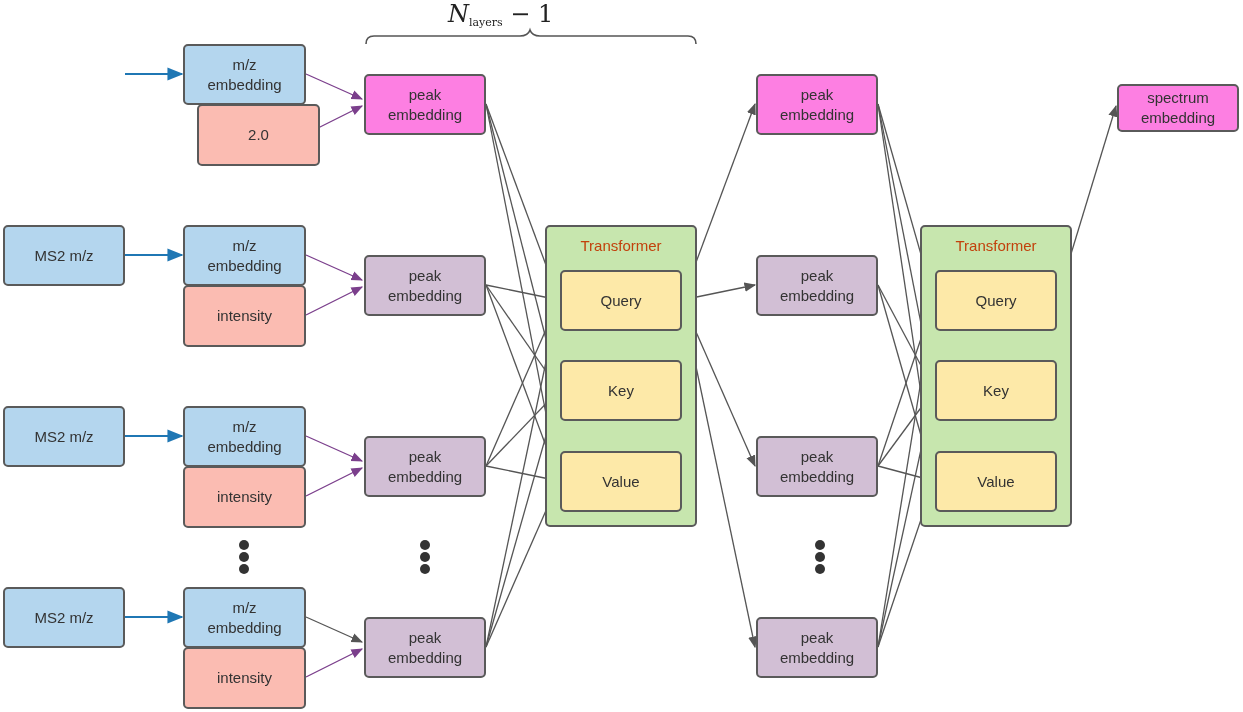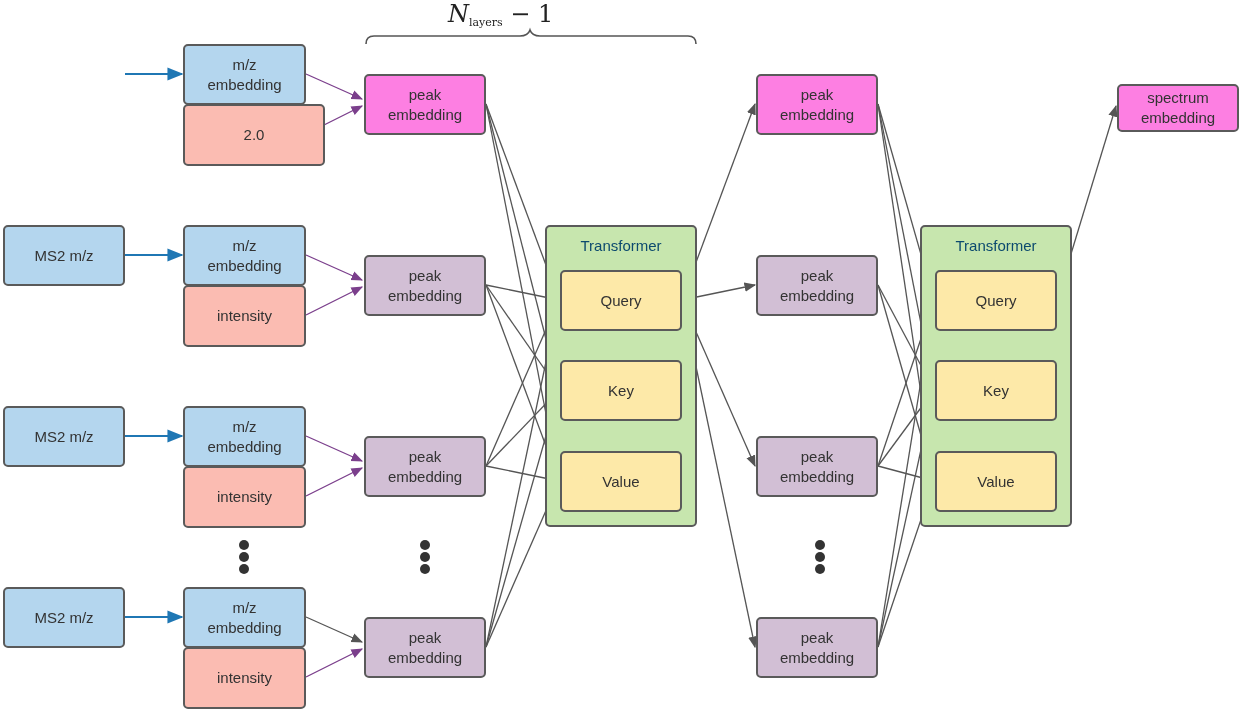--- a/index.html
+++ b/index.html
@@ -5,21 +5,21 @@
   html,body{margin:0;padding:0;background:#ffffff;}
   #stage{position:relative;width:1243px;height:712px;overflow:hidden;background:#fff;font-family:"Liberation Sans",sans-serif;}
   #edges{position:absolute;left:0;top:0;width:1243px;height:712px;}
   .node{position:absolute;box-sizing:border-box;border:2.5px solid #5a5a5a;border-radius:5px;display:flex;align-items:center;justify-content:center;text-align:center;font-size:15px;line-height:20px;color:#333;white-space:pre-line;}
   .blue{background:#b4d6ee;}
   .salmon{background:#fbbcb2;}
   .pink{background:#fd7fe2;}
   .lilac{background:#d2bfd5;}
   .yellow{background:#fde9a8;}
   .green{position:absolute;box-sizing:border-box;border:2.5px solid #5a5a5a;border-radius:5px;background:#c7e6ae;}
-  .tf-title{position:absolute;left:0;right:0;top:10px;text-align:center;font-size:15px;color:#0c4a6e;}
+  .tf-title{position:absolute;left:0;right:0;top:10px;text-align:center;font-size:15px;color:#c2410c;}
   .dots{position:absolute;width:10px;}
   .dot{width:10px;height:10px;border-radius:50%;background:#333;margin-bottom:2px;}
   #brace-label{position:absolute;left:448px;top:0px;font-family:"DejaVu Serif","Liberation Serif",serif;font-size:24px;color:#222;white-space:nowrap;}
   #brace-label .N{font-style:italic;}
   #brace-label sub{font-size:11px;font-style:normal;vertical-align:-4px;}
 </style>
 </head>
 <body>
 
 <div id="stage">
@@ -75,21 +75,21 @@
       <line x1="878" y1="647" x2="934" y2="481" stroke="#555" stroke-width="1.3" marker-end="url(#ah-gray)"></line>
       <line x1="878" y1="285" x2="934" y2="390" stroke="#555" stroke-width="1.3" marker-end="url(#ah-gray)"></line>
       <line x1="878" y1="285" x2="934" y2="481" stroke="#555" stroke-width="1.3" marker-end="url(#ah-gray)"></line>
       <line x1="1057" y1="300" x2="1116" y2="106" stroke="#555" stroke-width="1.3" marker-end="url(#ah-gray)"></line>
     </svg>
 
   <div id="brace-label"><span class="N">N</span><sub>layers</sub><span> − 1</span></div>
 
   <div class="node blue" style="left:183px;top:44px;width:123px;height:61px">m/z
 embedding</div>
-  <div class="node salmon" style="left:183px;top:104px;width:142px;height:62px">2.0</div>
+  <div class="node salmon" style="left:197px;top:104px;width:123px;height:62px">2.0</div>
   <div class="node pink" style="left:364px;top:74px;width:122px;height:61px">peak
 embedding</div>
 
   <div class="node blue" style="left:3px;top:225px;width:122px;height:61px">MS2 m/z</div>
   <div class="node blue" style="left:183px;top:225px;width:123px;height:61px">m/z
 embedding</div>
   <div class="node salmon" style="left:183px;top:285px;width:123px;height:62px">intensity</div>
   <div class="node lilac" style="left:364px;top:255px;width:122px;height:61px">peak
 embedding</div>
 

